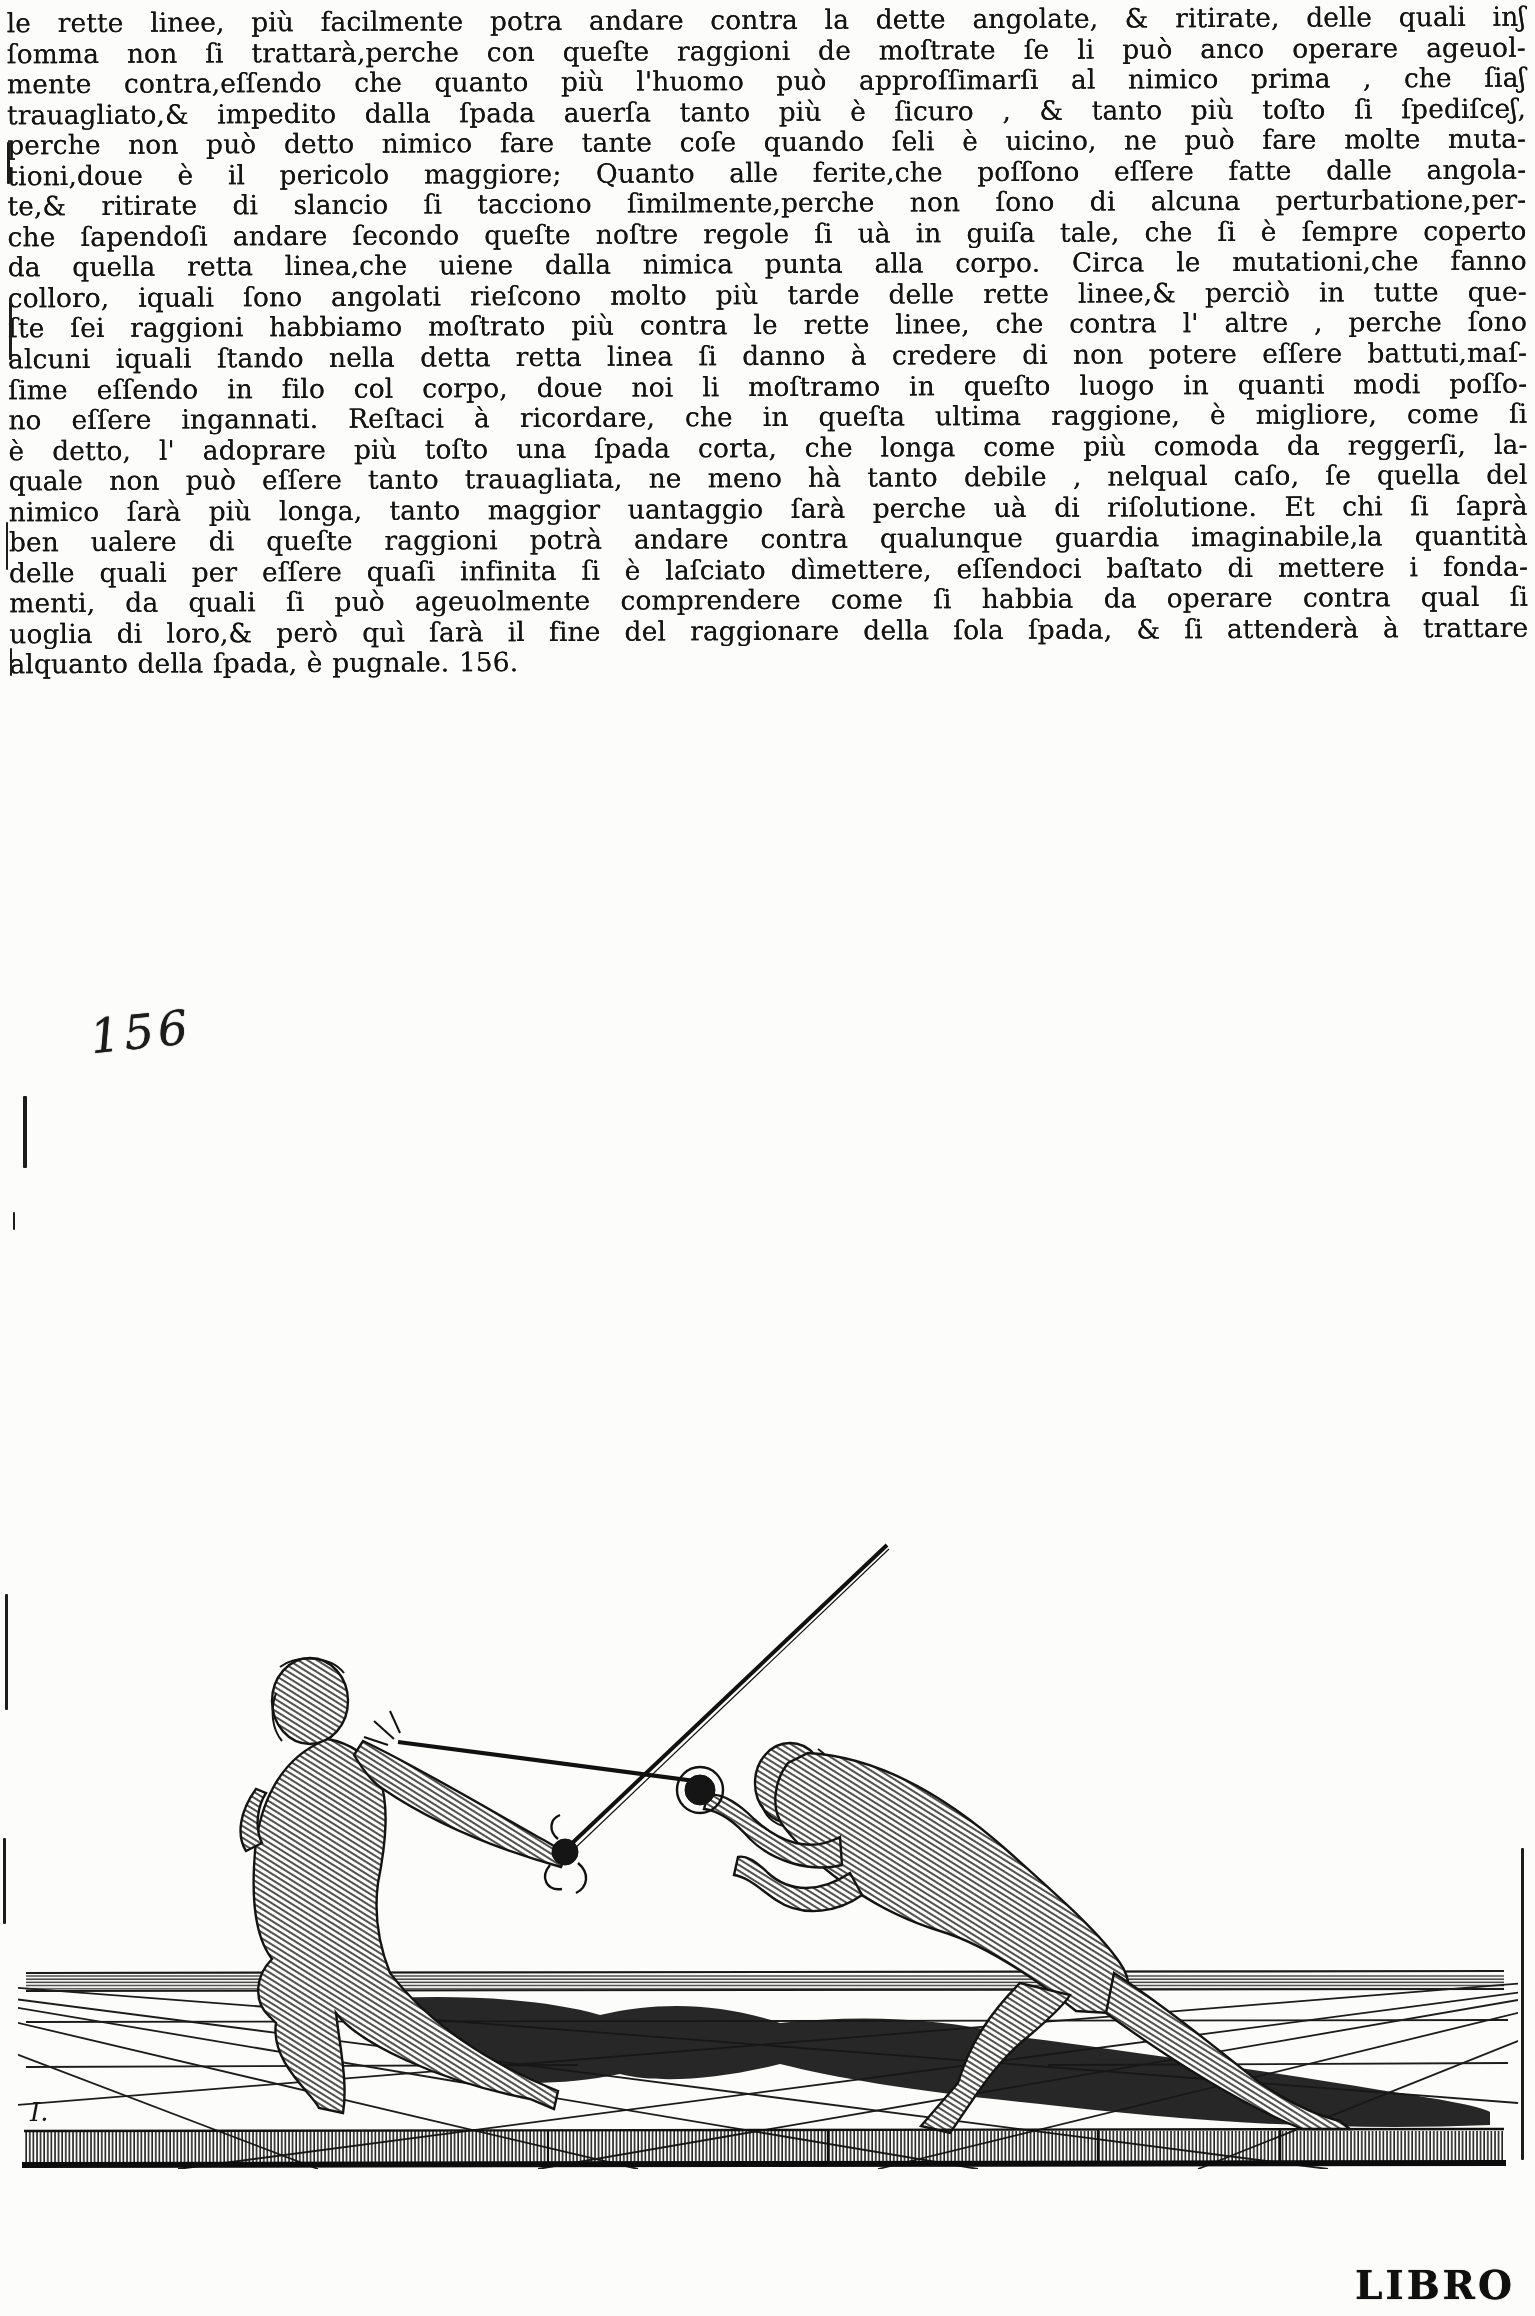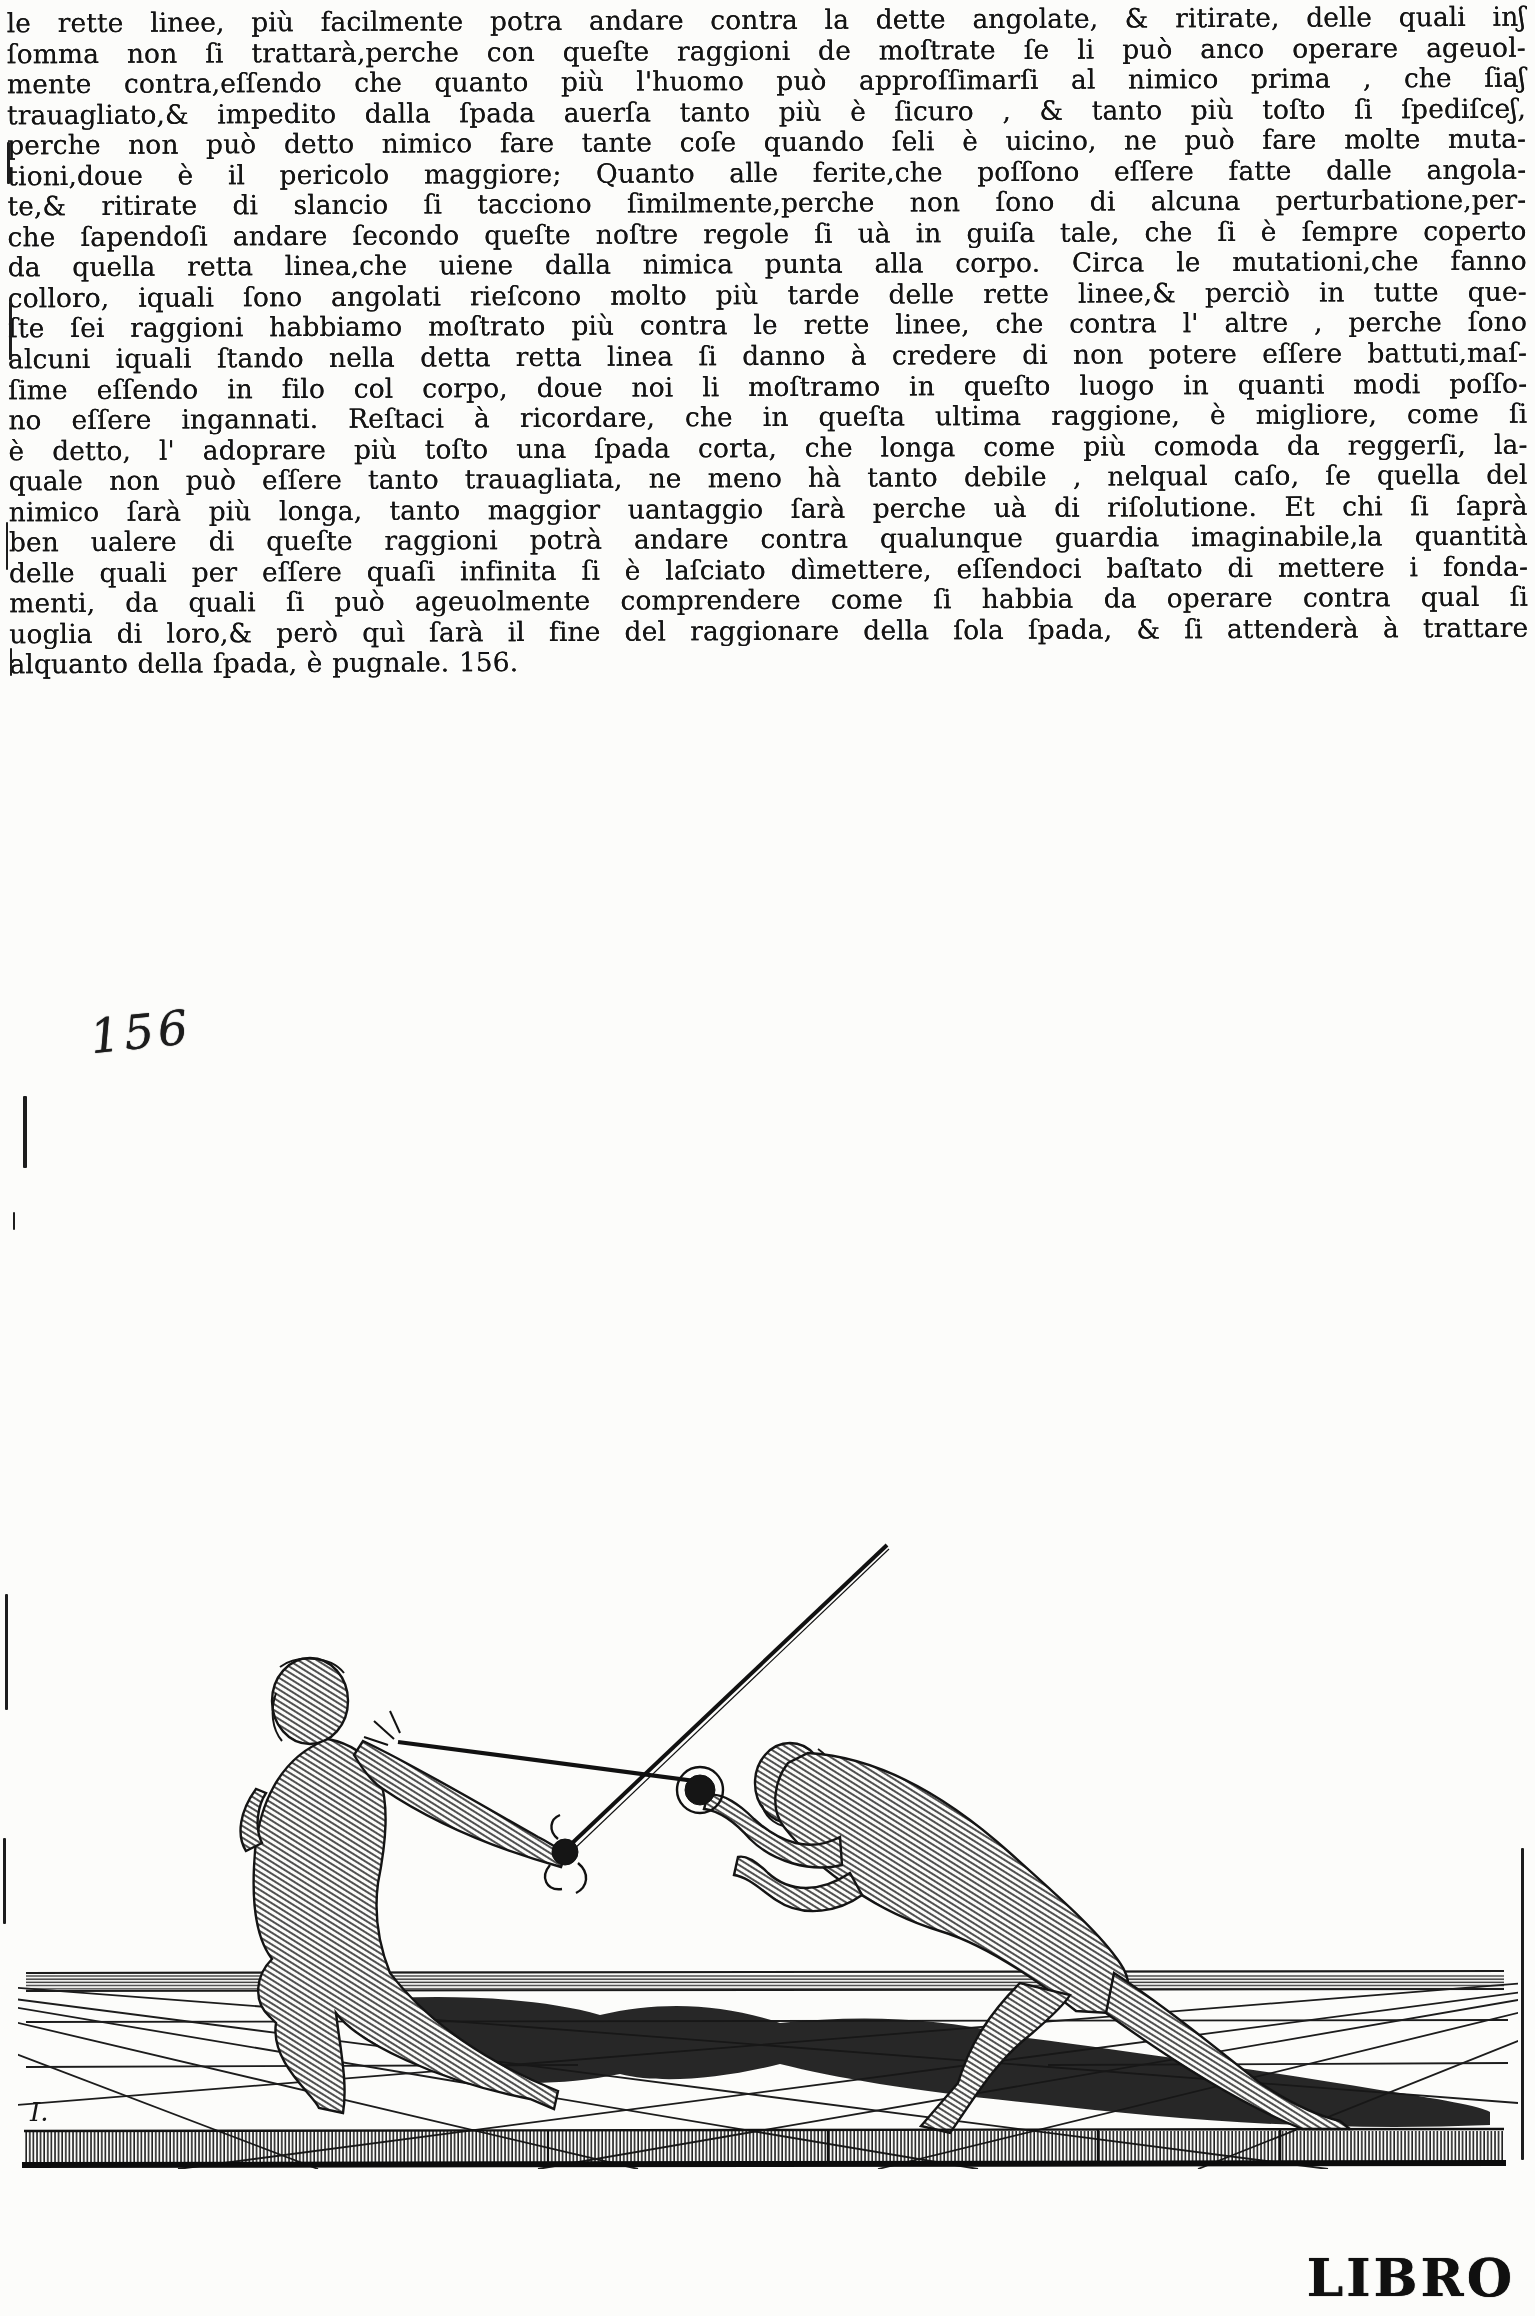--- a/index.html
+++ b/index.html
@@ -27,21 +27,21 @@
     font-style:italic;font-size:47px;color:#1c1c1c;
     transform:rotate(-6deg);letter-spacing:4px;
     text-shadow:0 0 1px #222;
   }
   
   .engraving{position:absolute;left:18px;top:1543px;width:1500px;height:628px;}
   .engraving svg{display:block;width:100%;height:100%;}
   
   .catchword{
     position:absolute;right:20px;bottom:8px;
-    font-size:52px;font-weight:bold;letter-spacing:3px;color:#101010;
+    font-size:39px;font-weight:bold;letter-spacing:3px;color:#101010;
     text-shadow:0 0 .8px #000;
   }
   
   .art{position:absolute;background:#1d1d1d;border-radius:1px;}
 </style>
 </head>
 <body>
 
 <div class="page">
 

